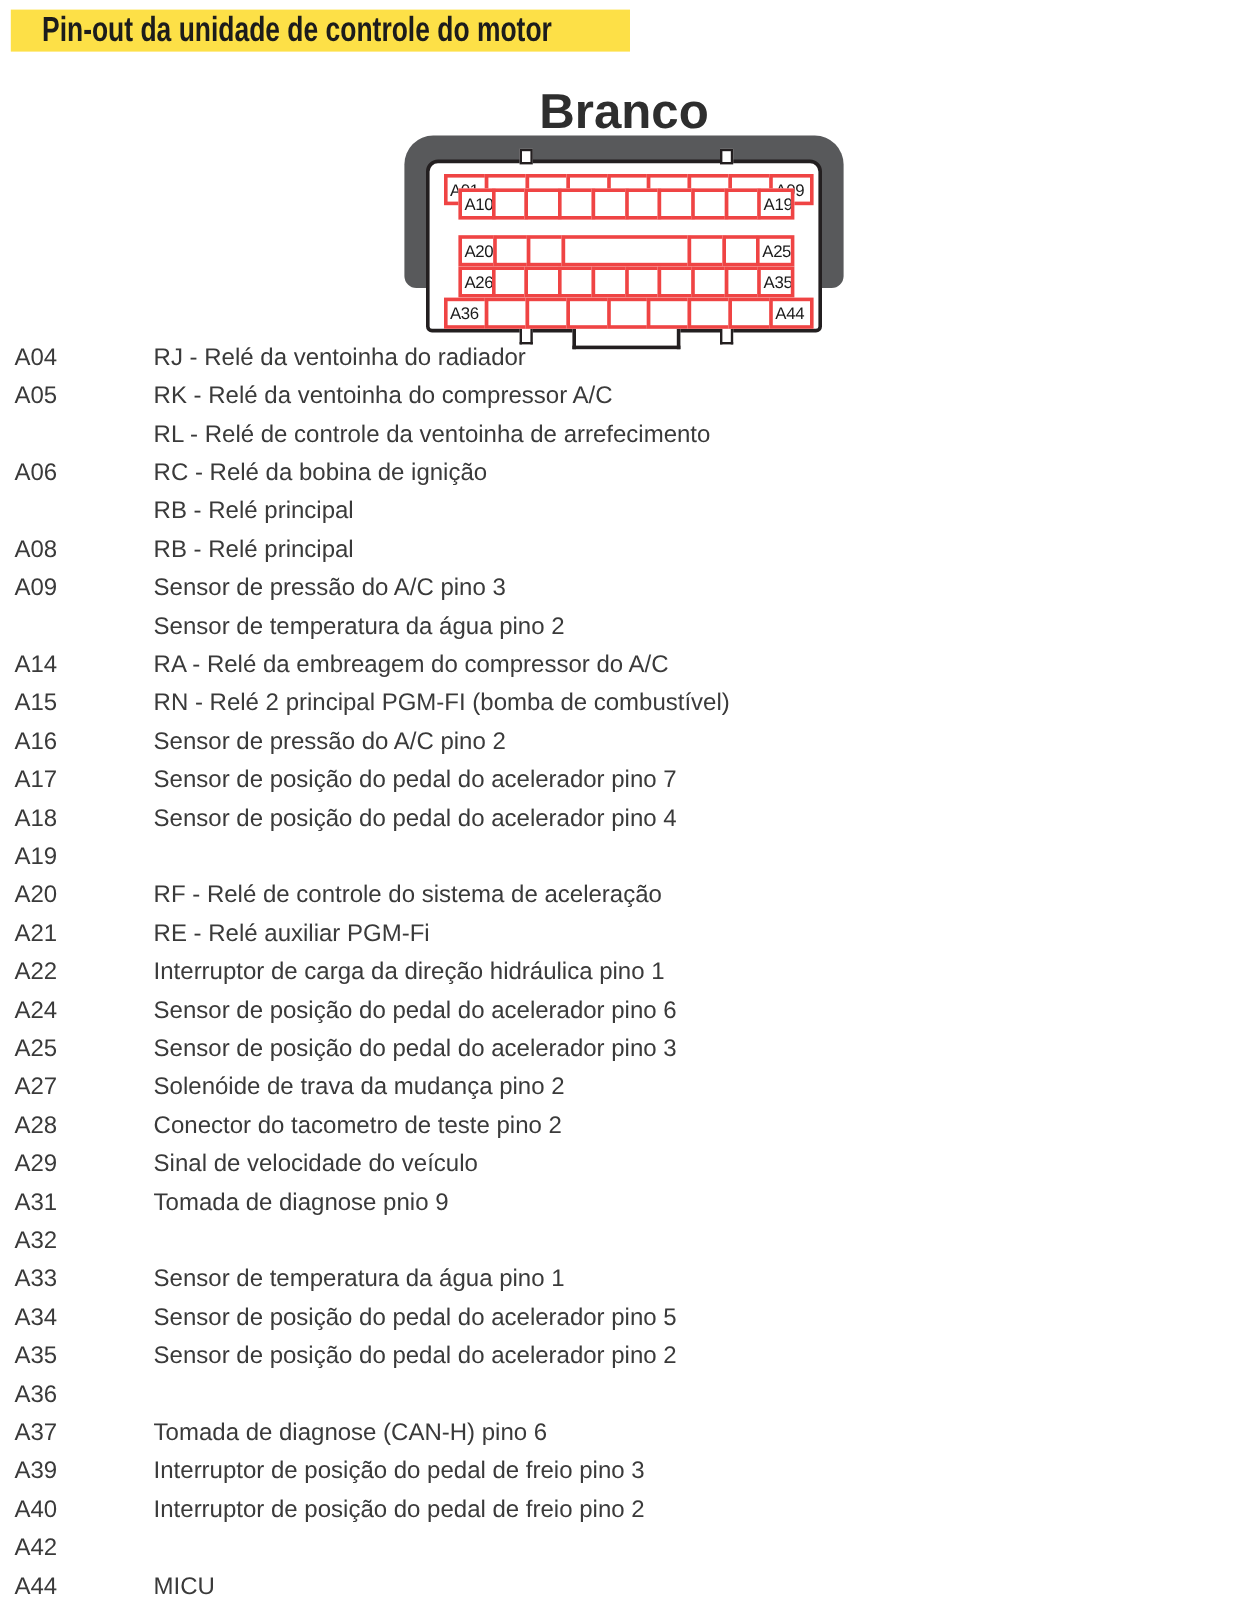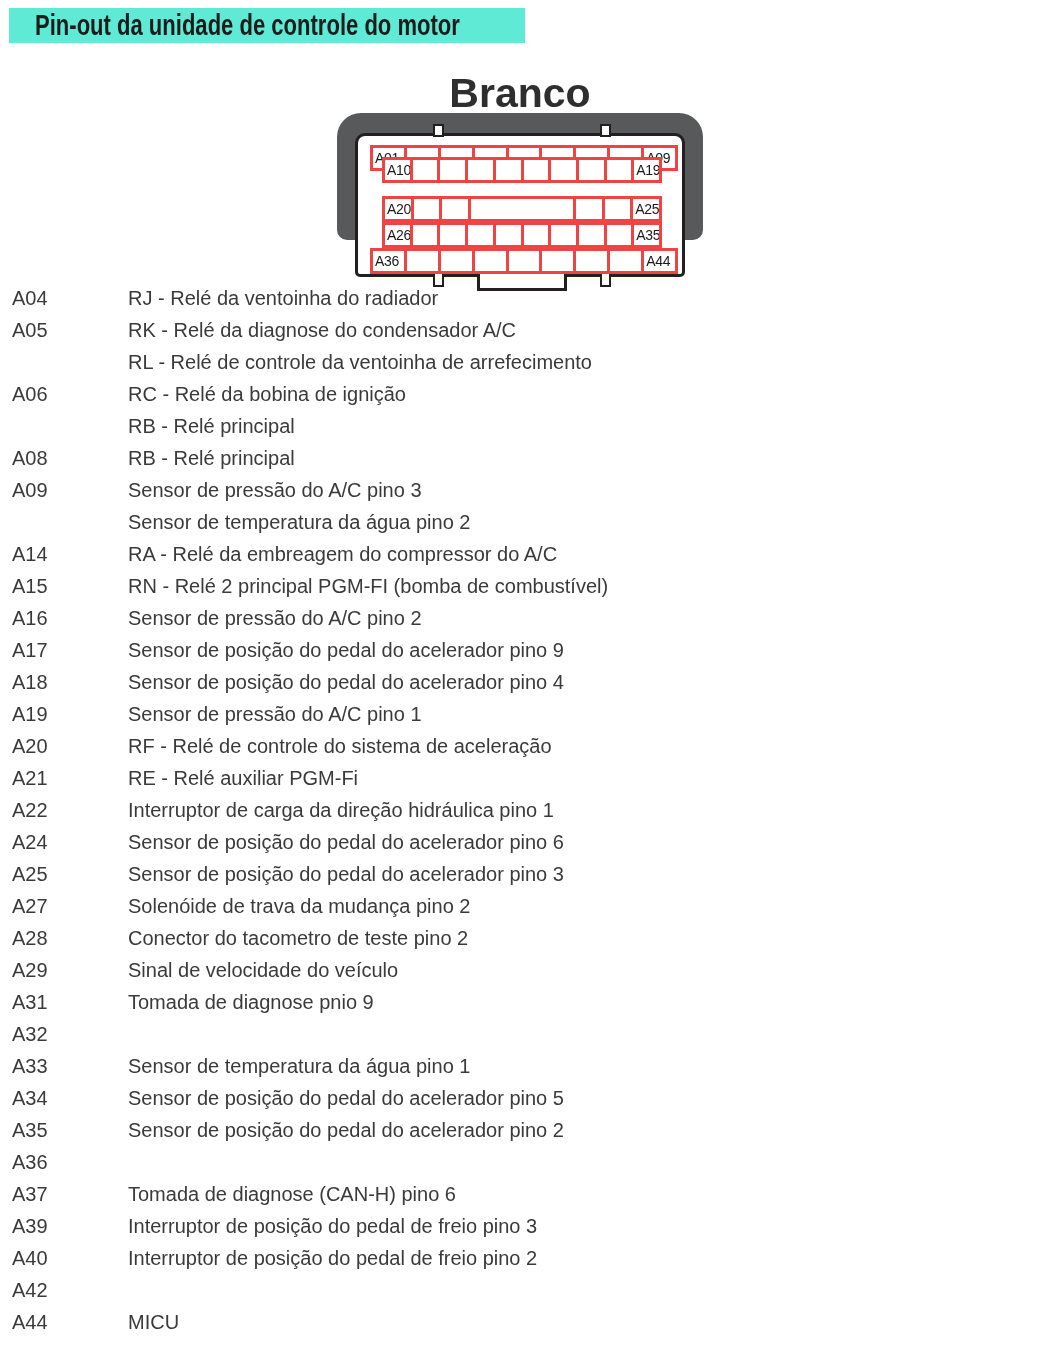--- a/index.html
+++ b/index.html
@@ -8,21 +8,21 @@
     background:#ffffff;
     font-family:"Liberation Sans", sans-serif;
     position:relative;
     overflow:hidden;
   }
 
   
   .title-bar {
     position:absolute; left:9px; top:8px;
     width:516px; height:35px;
-    background:#5eead4;
+    background:#fde047;
   }
   .title-text {
     display:inline-block;
     margin-left:26px;
     line-height:35px;
     font-size:29px;
     font-weight:bold;
     color:#1c1c1c;
     letter-spacing:0px;
     white-space:nowrap;
@@ -198,21 +198,21 @@
     </div>
 </div>
 
 <div class="pinout-list" id="pinout-list">
     <div class="pin-item">
       <span class="pin-code">A04</span>
       <span class="pin-desc">RJ - Relé da ventoinha do radiador</span>
     </div>
     <div class="pin-item">
       <span class="pin-code">A05</span>
-      <span class="pin-desc">RK - Relé da diagnose do condensador A/C</span>
+      <span class="pin-desc">RK - Relé da ventoinha do compressor A/C</span>
     </div>
     <div class="pin-item">
       <span class="pin-code"></span>
       <span class="pin-desc">RL - Relé de controle da ventoinha de arrefecimento</span>
     </div>
     <div class="pin-item">
       <span class="pin-code">A06</span>
       <span class="pin-desc">RC - Relé da bobina de ignição</span>
     </div>
     <div class="pin-item">
@@ -238,29 +238,28 @@
     <div class="pin-item">
       <span class="pin-code">A15</span>
       <span class="pin-desc">RN - Relé 2 principal PGM-FI (bomba de combustível)</span>
     </div>
     <div class="pin-item">
       <span class="pin-code">A16</span>
       <span class="pin-desc">Sensor de pressão do A/C pino 2</span>
     </div>
     <div class="pin-item">
       <span class="pin-code">A17</span>
-      <span class="pin-desc">Sensor de posição do pedal do acelerador pino 9</span>
+      <span class="pin-desc">Sensor de posição do pedal do acelerador pino 7</span>
     </div>
     <div class="pin-item">
       <span class="pin-code">A18</span>
       <span class="pin-desc">Sensor de posição do pedal do acelerador pino 4</span>
     </div>
     <div class="pin-item">
       <span class="pin-code">A19</span>
-      <span class="pin-desc">Sensor de pressão do A/C pino 1</span>
     </div>
     <div class="pin-item">
       <span class="pin-code">A20</span>
       <span class="pin-desc">RF - Relé de controle do sistema de aceleração</span>
     </div>
     <div class="pin-item">
       <span class="pin-code">A21</span>
       <span class="pin-desc">RE - Relé auxiliar PGM-Fi</span>
     </div>
     <div class="pin-item">

